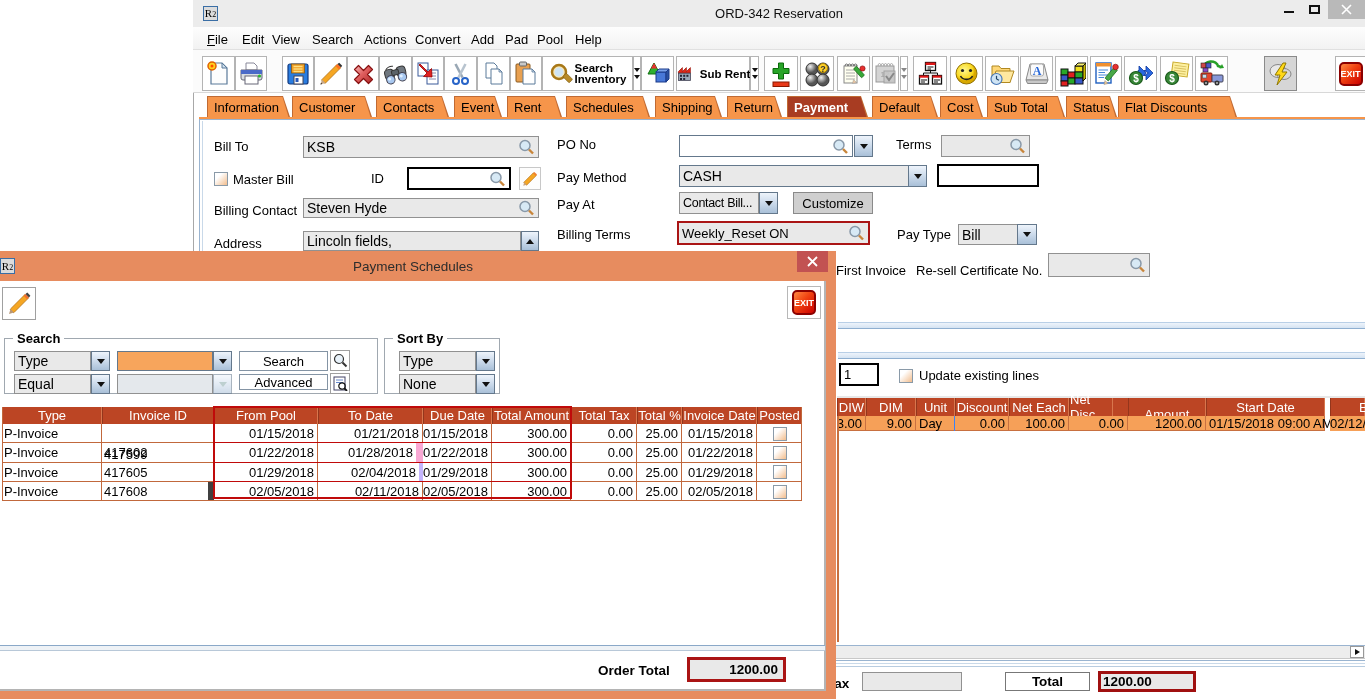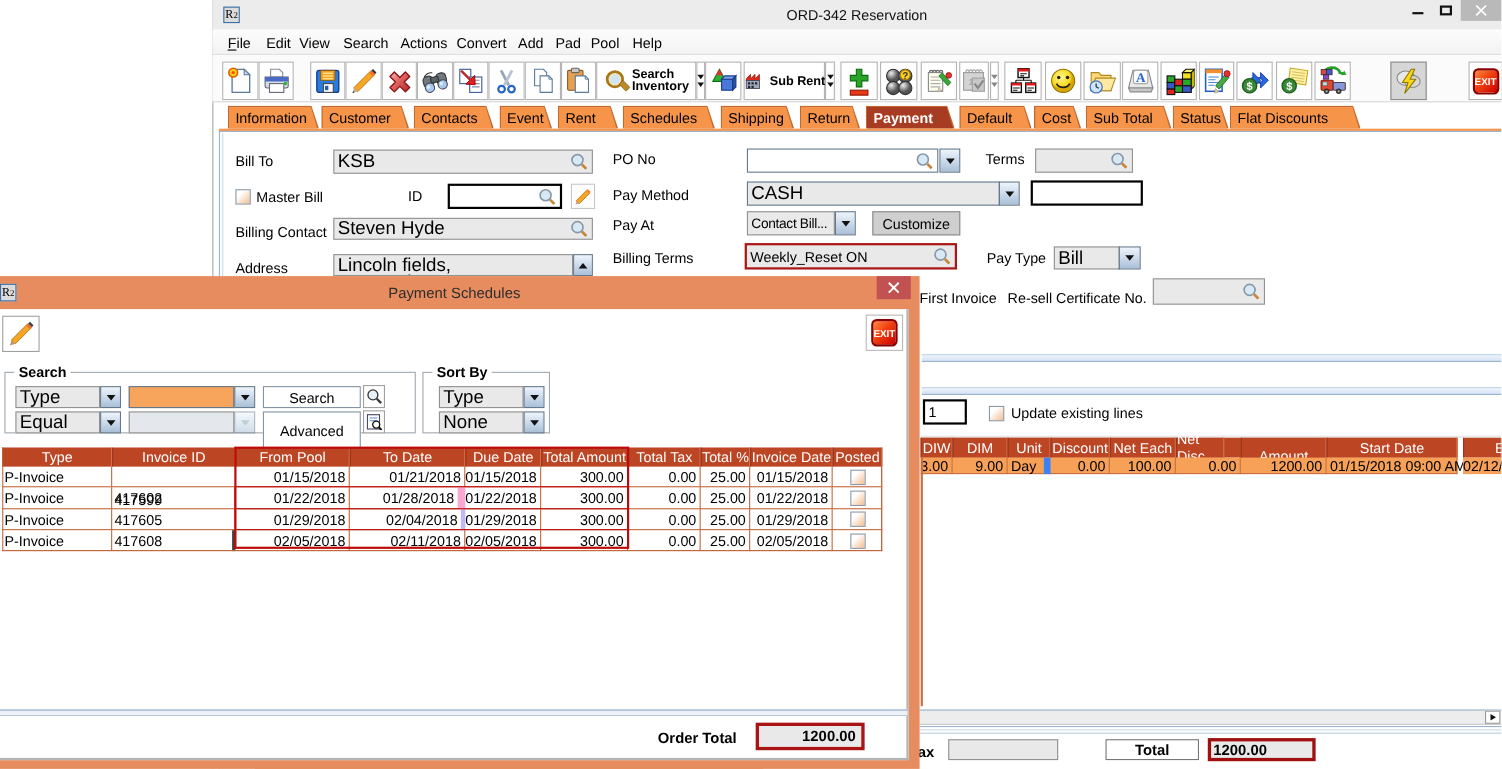--- a/index.html
+++ b/index.html
@@ -1,18 +1,18 @@
 <!DOCTYPE html>
 <html><head><meta charset="utf-8"><style>
 html,body{margin:0;padding:0}
 body{width:1365px;height:699px;position:relative;background:#fff;overflow:hidden;
  font-family:"Liberation Sans",sans-serif;font-size:13px;color:#000}
 .ab{position:absolute}
 .fld{position:absolute;background:#e9e9e9;border:1px solid #919191;box-sizing:border-box;
- display:flex;align-items:center;padding:0 3px;font-size:17px;white-space:nowrap;overflow:hidden}
+ display:flex;align-items:center;padding:0 3px;font-size:14px;white-space:nowrap;overflow:hidden}
 .wfld{position:absolute;background:#fff;border:2px solid #000;box-sizing:border-box;
  display:flex;align-items:center;padding:0 3px;font-size:13px}
 .lbl{position:absolute;font-size:13px;white-space:nowrap}
 .arbtn{position:absolute;box-sizing:border-box;border:1px solid #64788c;
  background:linear-gradient(#eef4fb 0%,#cfdded 45%,#a9c0d8 100%);
  display:flex;align-items:center;justify-content:center}
 .tri{width:0;height:0;border-left:4px solid transparent;border-right:4px solid transparent;border-top:5px solid #111}
 .mag{position:absolute;right:3px;top:50%;transform:translateY(-50%)}
 .tbtn{position:absolute;top:56px;height:35px;background:#fff;border:1px solid #b4b4b4;box-sizing:border-box;
  display:flex;align-items:center;justify-content:center}
@@ -547,21 +547,21 @@
 <div class="gh" style="left:866px;top:398px;width:50px;height:18px">DIM</div>
 <div class="gh" style="left:916px;top:398px;width:39px;height:18px">Unit</div>
 <div class="gh" style="left:955px;top:398px;width:54px;height:18px">Discount</div>
 <div class="gh" style="left:1009px;top:398px;width:60px;height:18px">Net Each</div>
 <div class="gh" style="left:1069px;top:398px;width:44px;height:18px">Net Disc</div>
 <div class="gh" style="left:1128px;top:398px;width:78px;height:32px">Amount</div>
 <div class="gh" style="left:1206px;top:398px;width:119px;height:18px">Start Date</div>
 <div class="ab" style="left:837px;top:416px;width:488px;height:15px;background:#f6a058;border-bottom:1px solid #c87040;box-sizing:border-box"></div>
 <div class="gc" style="left:837px;top:416px;width:29px;height:15px;justify-content:flex-end;padding-right:3px;border-right:1px solid #c87040">3.00</div>
 <div class="gc" style="left:866px;top:416px;width:50px;height:15px;justify-content:flex-end;padding-right:3px;border-right:1px solid #c87040">9.00</div>
-<div class="gc" style="left:916px;top:416px;width:39px;height:15px;justify-content:flex-start;padding-left:3px;border-right:6px solid #3b82f6">Day</div>
+<div class="gc" style="left:916px;top:416px;width:39px;height:15px;justify-content:flex-start;padding-left:3px;border-right:1px solid #3b82f6">Day</div>
 <div class="gc" style="left:955px;top:416px;width:54px;height:15px;justify-content:flex-end;padding-right:3px;border-right:1px solid #c87040">0.00</div>
 <div class="gc" style="left:1009px;top:416px;width:60px;height:15px;justify-content:flex-end;padding-right:3px;border-right:1px solid #c87040">100.00</div>
 <div class="gc" style="left:1069px;top:416px;width:59px;height:15px;justify-content:flex-end;padding-right:3px;border-right:1px solid #c87040">0.00</div>
 <div class="gc" style="left:1128px;top:416px;width:78px;height:15px;justify-content:flex-end;padding-right:3px;border-right:1px solid #c87040">1200.00</div>
 <div class="gc" style="left:1206px;top:416px;width:119px;height:15px;justify-content:flex-start;padding-left:3px;border-right:1px solid #c87040">01/15/2018 09:00 AM</div>
 <div class="gh" style="left:1330px;top:398px;width:35px;height:18px;justify-content:flex-start;padding-left:28px">E</div>
 <div class="ab" style="left:1330px;top:416px;width:35px;height:15px;background:#f6a058;font-size:13px;display:flex;align-items:center">02/12/2</div>
 <div class="ab" style="left:837px;top:416px;width:2px;height:226px;background:#c87040"></div>
 
 <div class="ab" style="left:836px;top:645px;width:529px;height:14px;background:#ededed;border-top:1px solid #9ab4d0;border-bottom:1px solid #c8c8c8;box-sizing:border-box"></div>
@@ -614,21 +614,21 @@
     </svg>
   </div>
 <div class="fld" style="left:14px;top:374px;width:77px;height:20px">Equal</div>
 <div class="arbtn" style="left:91px;top:374px;width:19px;height:20px">
     <div class="tri"></div>
   </div>
 <div class="fld" style="left:117px;top:374px;width:96px;height:20px;background:#e4e8ec"></div>
 <div class="arbtn" style="left:213px;top:374px;width:19px;height:20px;opacity:.55">
     <div class="tri" style="border-top-color:#8aa"></div>
   </div>
-<div class="btn" style="left:239px;top:374px;width:89px;height:34px">Advanced</div>
+<div class="btn" style="left:239px;top:374px;width:89px;height:16px">Advanced</div>
 <div class="ab" style="left:330px;top:373px;width:20px;height:21px;background:#fff;border:1px solid #a0a0a0;box-sizing:border-box;display:flex;align-items:center;justify-content:center">
     <svg width="15" height="15">
       <rect x="1" y="1" width="11" height="13" fill="#fff" stroke="#446" stroke-width="1"></rect>
       <line x1="3" y1="4" x2="10" y2="4" stroke="#68c" stroke-width="1"></line>
       <line x1="3" y1="6.5" x2="10" y2="6.5" stroke="#68c" stroke-width="1"></line>
       <circle cx="9" cy="10" r="3.2" fill="none" stroke="#111" stroke-width="1.2"></circle>
       <line x1="11.2" y1="12.2" x2="14" y2="15" stroke="#111" stroke-width="1.8"></line>
     </svg>
   </div>
 <div class="gb" style="left:384px;top:338px;width:116px;height:56px">
@@ -687,21 +687,21 @@
 <div class="gc" style="left:423px;top:462.6px;width:69px;height:19.3px;justify-content:flex-end;padding-right:3px;border-right:1px solid #c1683c">01/29/2018</div>
 <div class="gc" style="left:492px;top:462.6px;width:79px;height:19.3px;justify-content:flex-end;padding-right:3px;border-right:1px solid #c1683c">300.00</div>
 <div class="gc" style="left:571px;top:462.6px;width:66px;height:19.3px;justify-content:flex-end;padding-right:3px;border-right:1px solid #c1683c">0.00</div>
 <div class="gc" style="left:637px;top:462.6px;width:45px;height:19.3px;justify-content:flex-end;padding-right:3px;border-right:1px solid #c1683c">25.00</div>
 <div class="gc" style="left:682px;top:462.6px;width:75px;height:19.3px;justify-content:flex-end;padding-right:3px;border-right:1px solid #c1683c">01/29/2018</div>
 <div class="gc" style="left:757px;top:462.6px;width:45px;height:19.3px;justify-content:center;padding-left:2px;border-right:1px solid #c1683c">
     <span style="display:inline-block;width:14px;height:14px;border:1px solid #8a9aa8;background:linear-gradient(135deg,#ffffff 30%,#f2bd8d 100%);box-sizing:border-box"></span>
   </div>
 <div class="ab" style="left:2px;top:481.9px;width:800px;height:19.3px;border-bottom:1px solid #c1683c;box-sizing:border-box"></div>
 <div class="gc" style="left:2px;top:481.9px;width:100px;height:19.3px;justify-content:flex-start;padding-left:2px;border-right:1px solid #c1683c">P-Invoice</div>
-<div class="gc" style="left:102px;top:481.9px;width:112px;height:19.3px;justify-content:flex-start;padding-left:2px;border-right:3px solid #404040">417608</div>
+<div class="gc" style="left:102px;top:481.9px;width:112px;height:19.3px;justify-content:flex-start;padding-left:2px;border-right:6px solid #404040">417608</div>
 <div class="gc" style="left:214px;top:481.9px;width:104px;height:19.3px;justify-content:flex-end;padding-right:3px;border-right:1px solid #c1683c">02/05/2018</div>
 <div class="gc" style="left:318px;top:481.9px;width:105px;height:19.3px;justify-content:flex-end;padding-right:3px;border-right:1px solid #c1683c">02/11/2018</div>
 <div class="gc" style="left:423px;top:481.9px;width:69px;height:19.3px;justify-content:flex-end;padding-right:3px;border-right:1px solid #c1683c">02/05/2018</div>
 <div class="gc" style="left:492px;top:481.9px;width:79px;height:19.3px;justify-content:flex-end;padding-right:3px;border-right:1px solid #c1683c">300.00</div>
 <div class="gc" style="left:571px;top:481.9px;width:66px;height:19.3px;justify-content:flex-end;padding-right:3px;border-right:1px solid #c1683c">0.00</div>
 <div class="gc" style="left:637px;top:481.9px;width:45px;height:19.3px;justify-content:flex-end;padding-right:3px;border-right:1px solid #c1683c">25.00</div>
 <div class="gc" style="left:682px;top:481.9px;width:75px;height:19.3px;justify-content:flex-end;padding-right:3px;border-right:1px solid #c1683c">02/05/2018</div>
 <div class="gc" style="left:757px;top:481.9px;width:45px;height:19.3px;justify-content:center;padding-left:2px;border-right:1px solid #c1683c">
     <span style="display:inline-block;width:14px;height:14px;border:1px solid #8a9aa8;background:linear-gradient(135deg,#ffffff 30%,#f2bd8d 100%);box-sizing:border-box"></span>
   </div>

